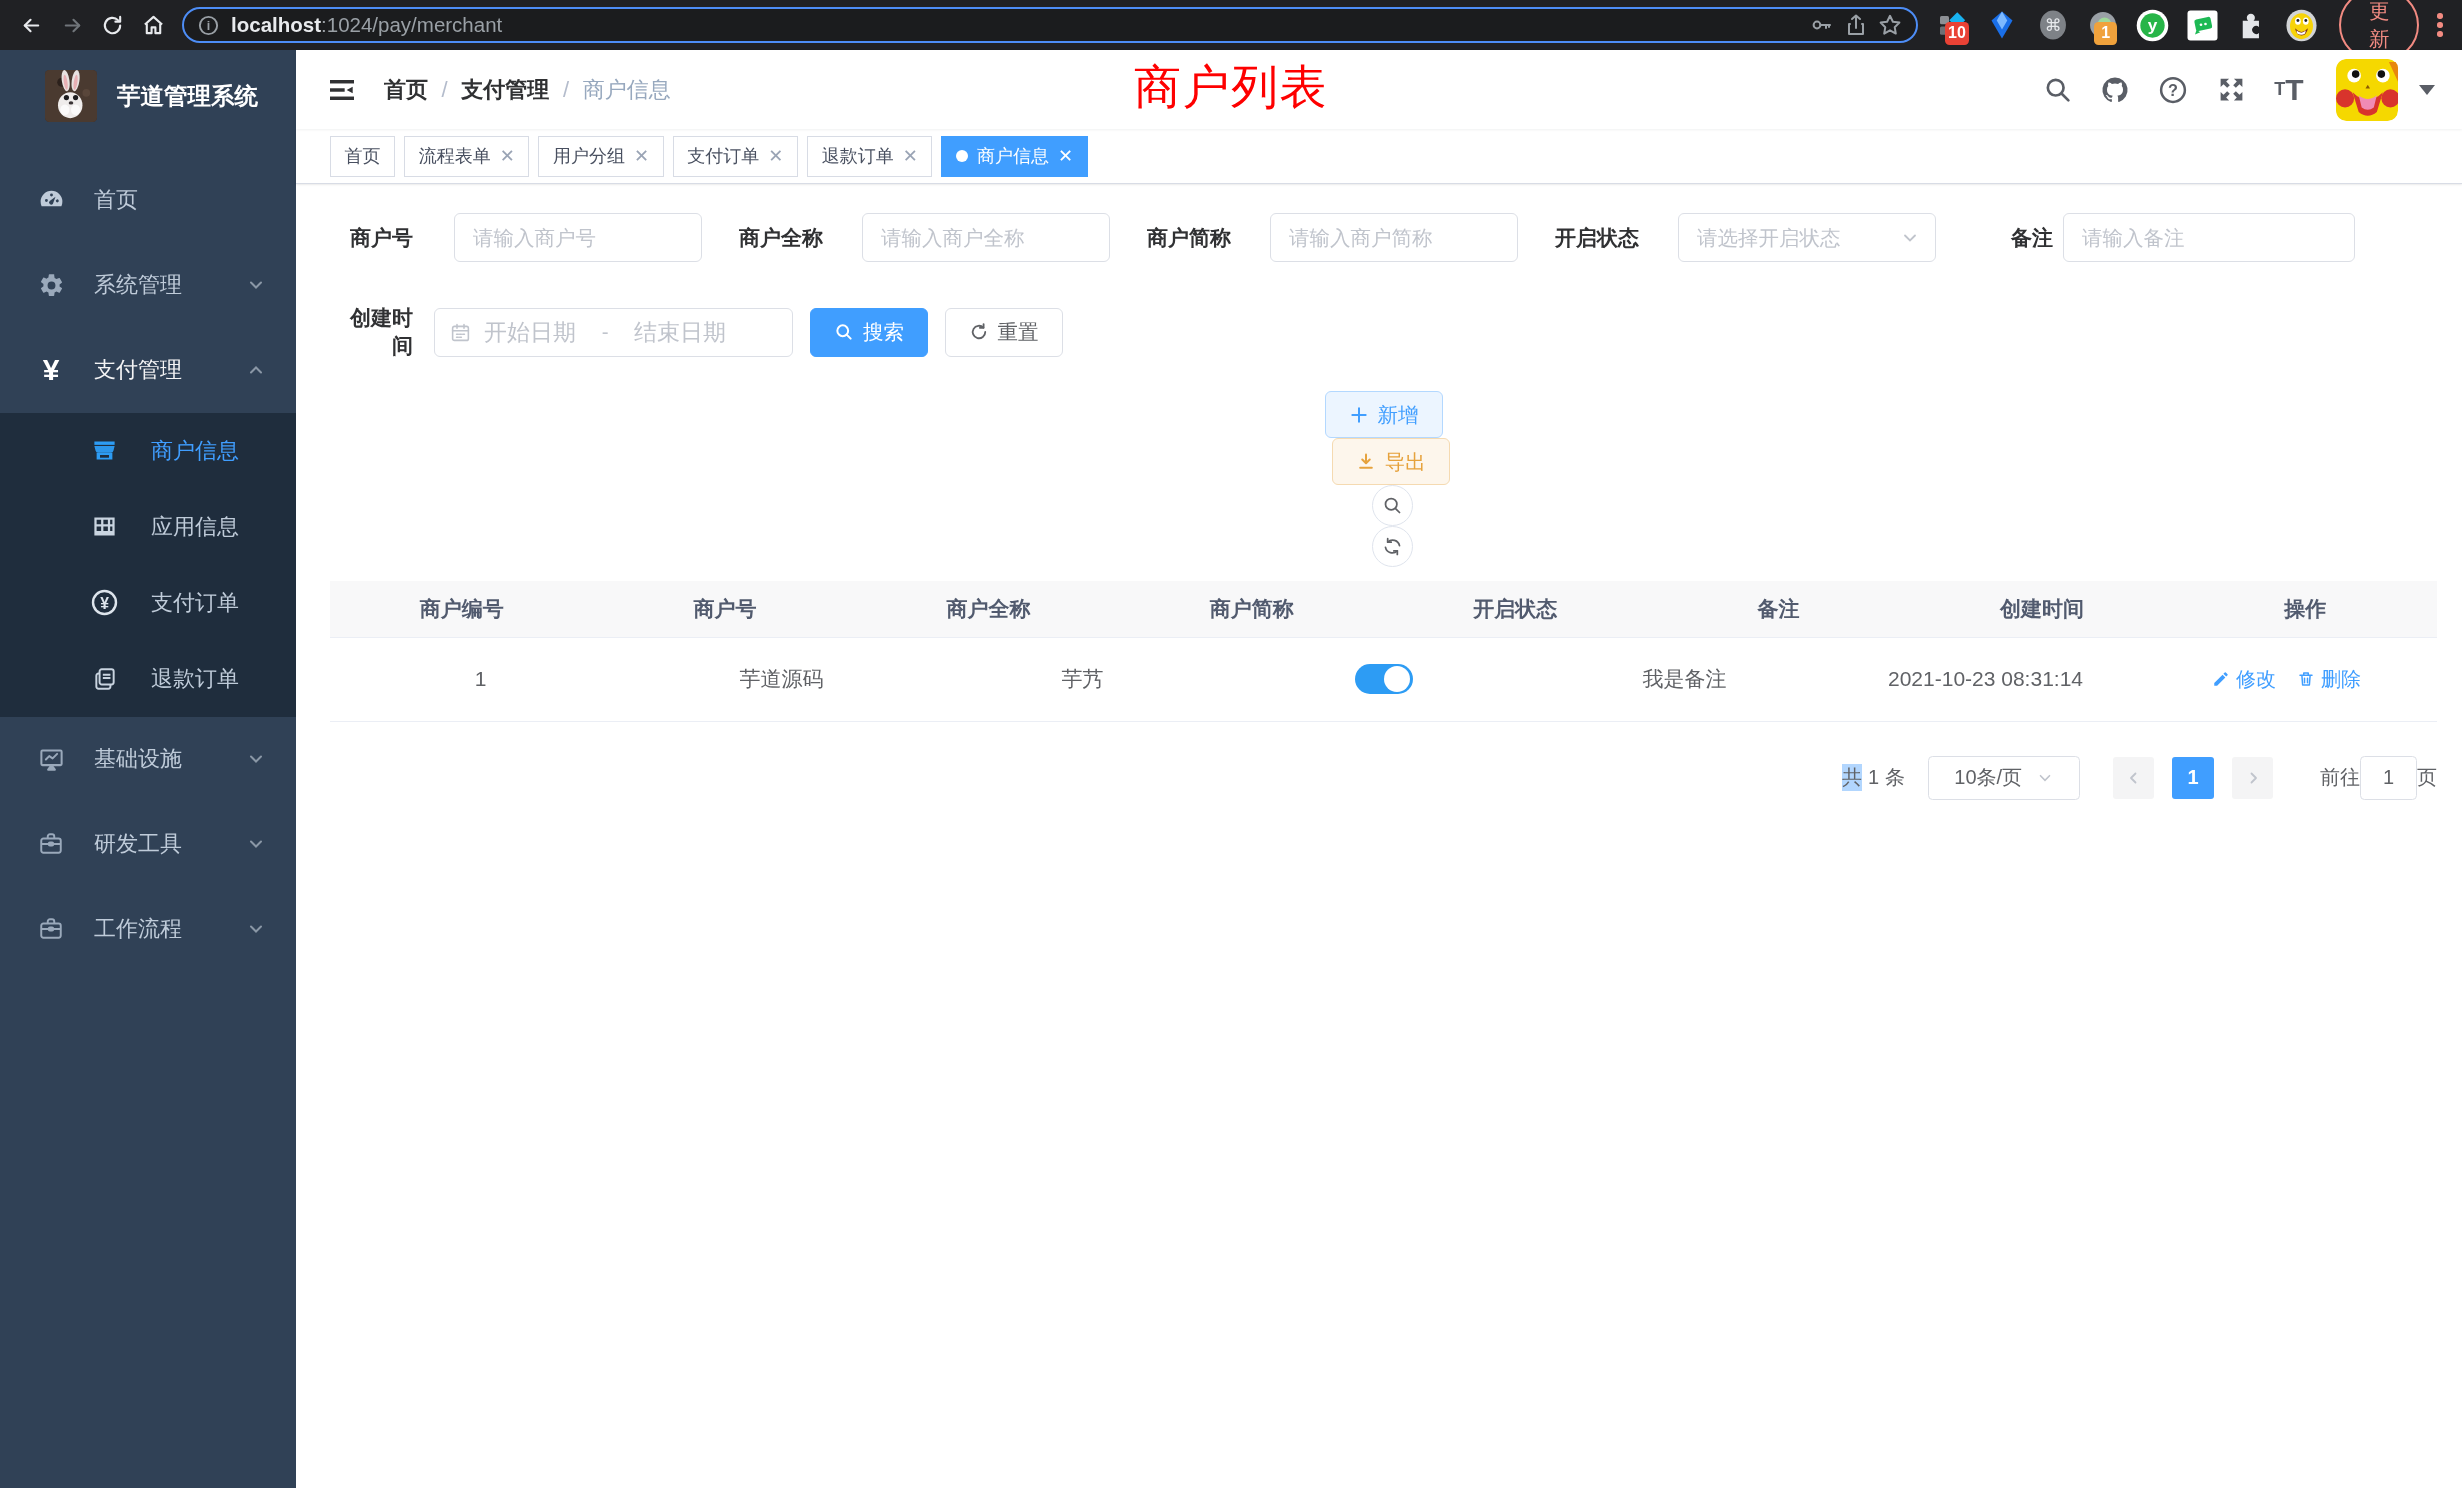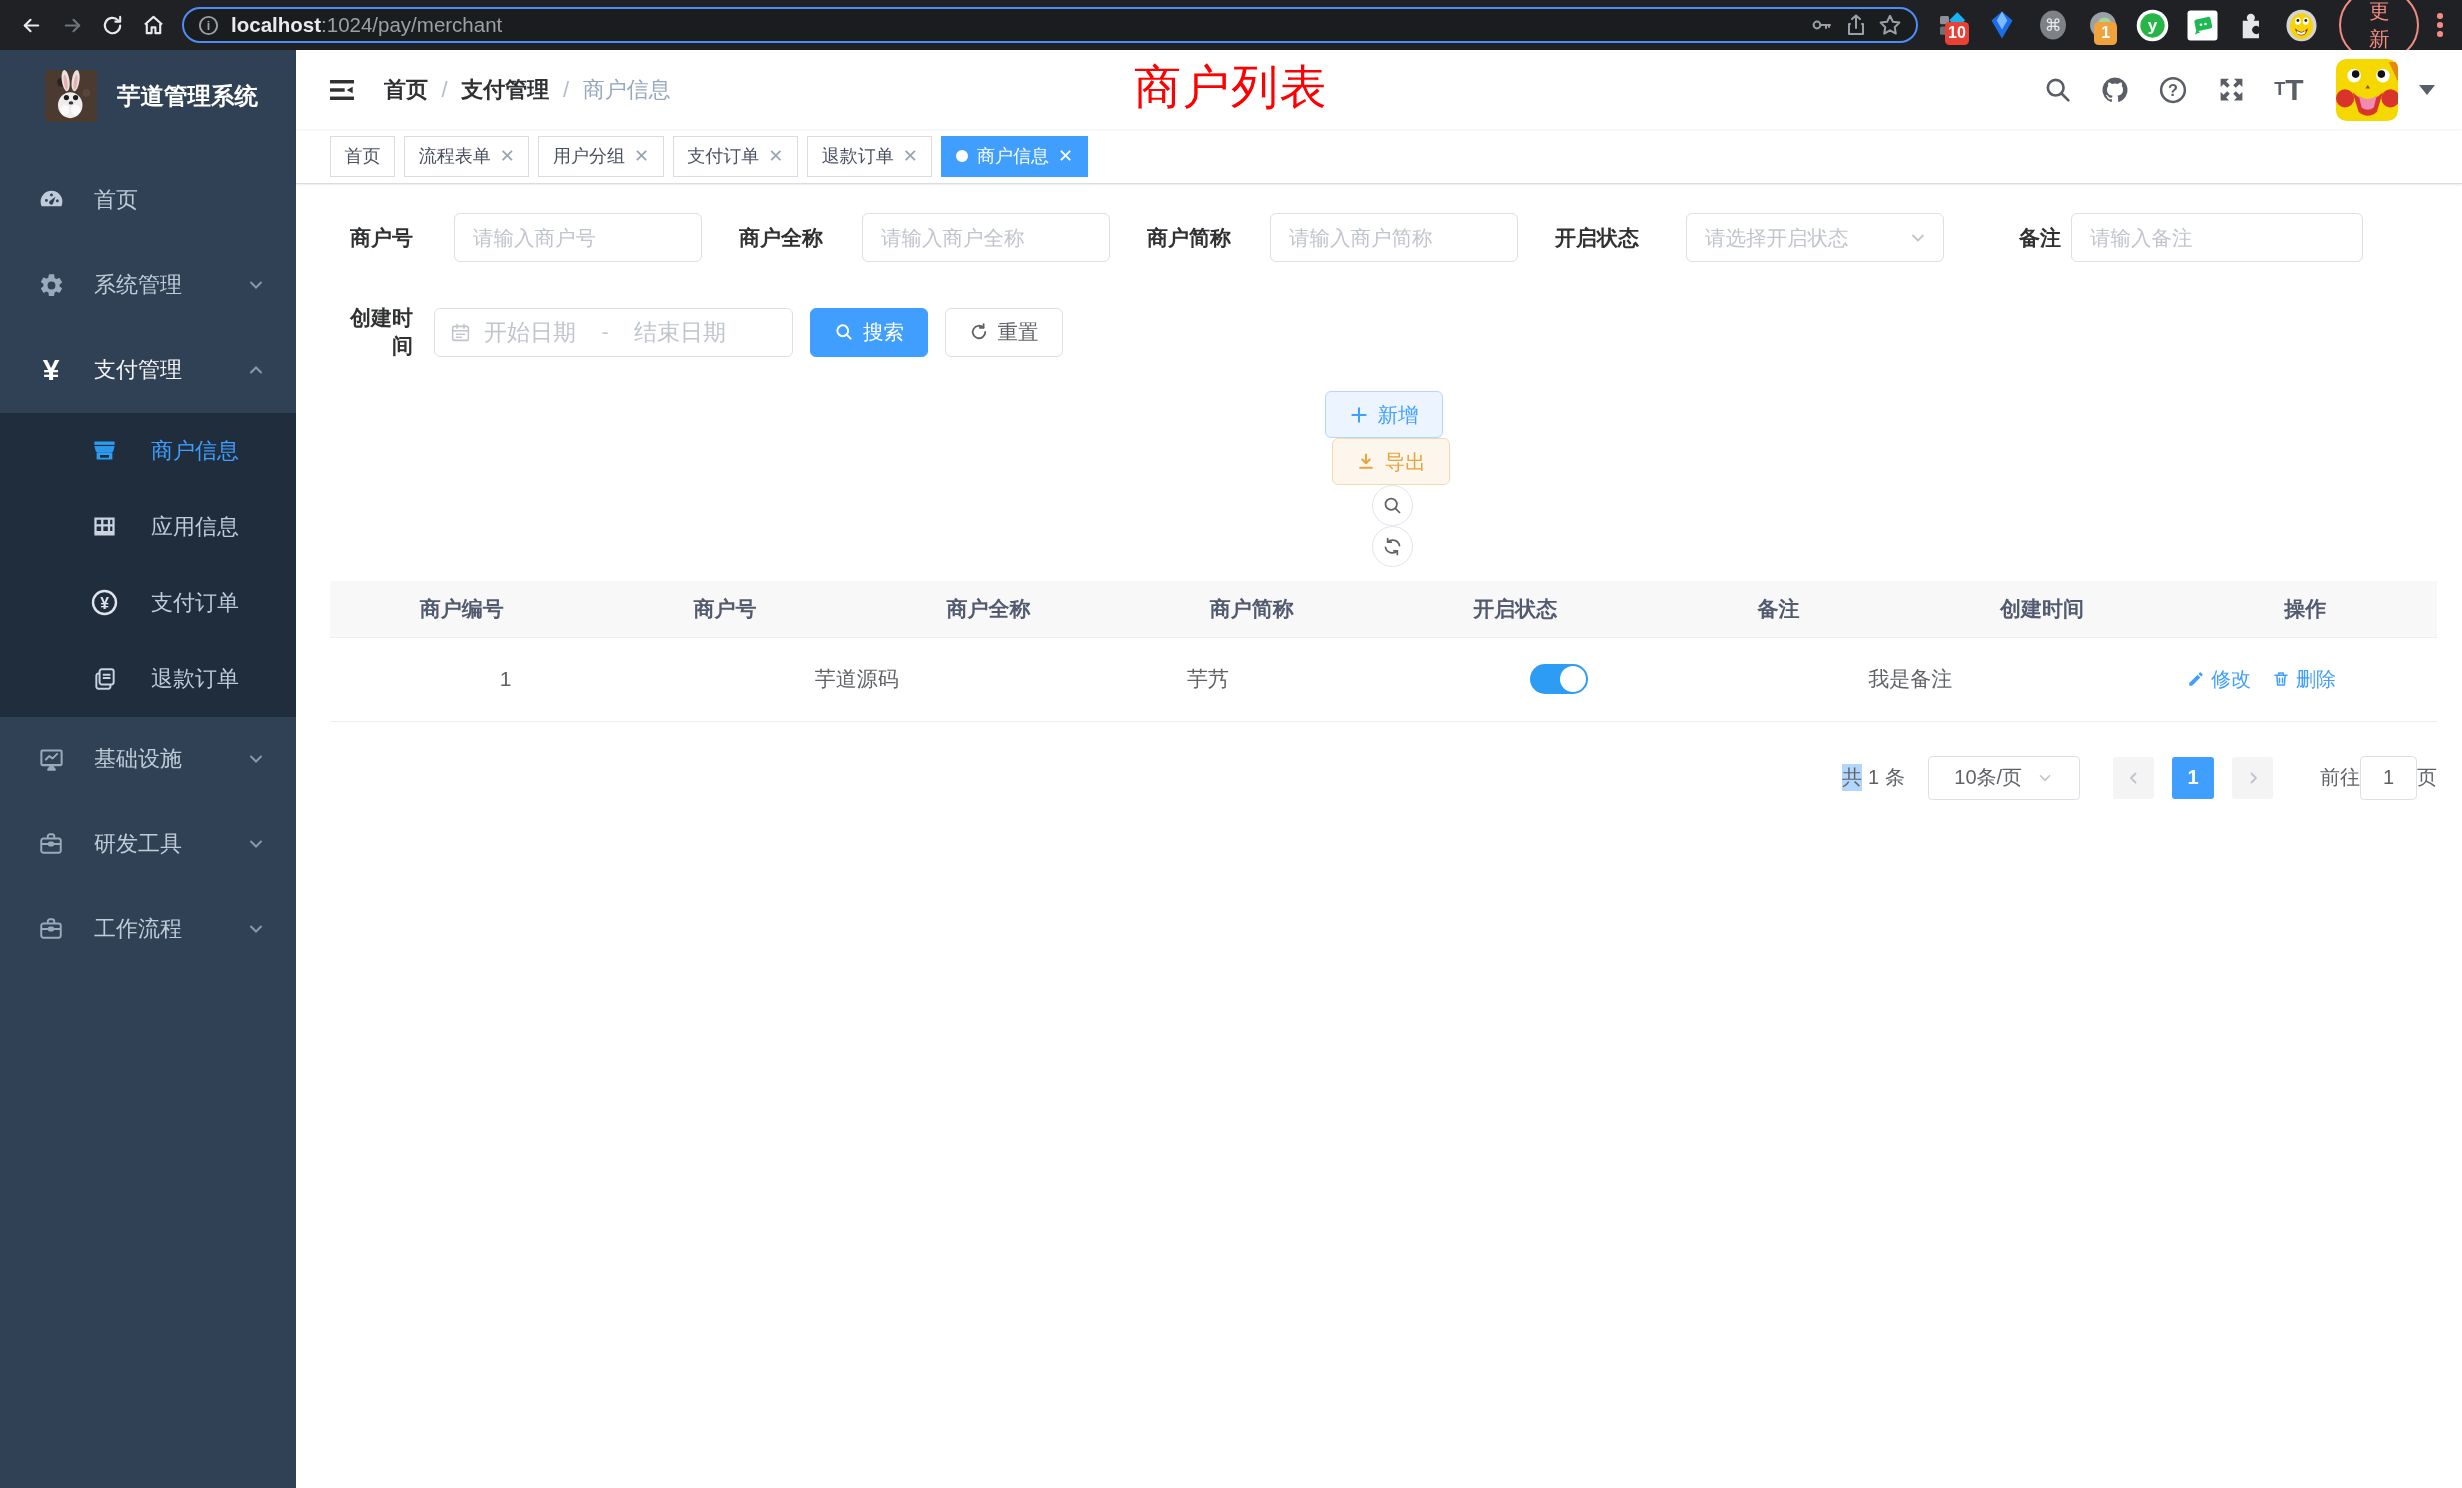--- a/index.html
+++ b/index.html
@@ -90,21 +90,21 @@
   .frow2 { margin-top:42px; }
   .fl { font-size:21px; color:#303133; font-weight:600; text-align:right; flex:0 0 auto; }
   .fl-w110 { width:83px; margin-right:41px; }
   .fl-auto { margin-right:39px; }
   .gap49 { margin-left:37px; }
   .gap99 { margin-left:75px; }
   .inp { height:49px; border:0.8px solid #dcdfe6; border-radius:6px; font-size:20.5px;
     color:#606266; padding:0 18px; font-family:inherit; background:#fff; width:248px; }
   .inp::placeholder { color:#c0c4cc; }
   .select-box { width:258px; height:49px; border:0.8px solid #dcdfe6; border-radius:6px;
-    display:flex; align-items:center; padding:0 15px 0 18px; cursor:pointer;margin-left:8px; }
+    display:flex; align-items:center; padding:0 15px 0 18px; cursor:pointer; }
   .select-box .ph { color:#c0c4cc; font-size:20.5px; flex:1; }
   .inp-remark { width:292px; margin-left:10px; }
   .date-range { width:359px; height:49px; border:0.8px solid #dcdfe6; border-radius:6px;
     display:flex; align-items:center; padding:0 15px; gap:13.6px; }
   .date-range .ph { color:#c0c4cc; font-size:23px; }
   .date-range .sep { color:#c0c4cc; font-size:20.5px; margin:0 12px; }
   .btn { height:49px; border-radius:6px; font-size:20.5px; display:inline-flex;
     align-items:center; justify-content:center; gap:9px; cursor:pointer;
     font-family:inherit; border:0.8px solid transparent; padding:0 23px; }
   .btn-primary { background:#409eff; border-color:#409eff; color:#fff; margin-left:17.4px; }
@@ -604,20 +604,21 @@
           <div class="trow tbody">
             <div>1</div>
             <div>芋道源码</div>
             <div>芋艿</div>
             <div>
               <span class="switch">
                   <span class="knob"></span>
                 </span>
             </div>
             <div>我是备注</div>
+            <div>2021-10-23 08:31:14</div>
             <div>
               <span class="link">
                 <svg width="18" height="18" viewBox="0 0 24 24" fill="#409eff">
                     <path d="M3 17.2V21h3.8L17.8 9.9l-3.7-3.7L3 17.2zM20.7 7a1 1 0 0 0 0-1.4l-2.3-2.3a1 1 0 0 0-1.4 0l-1.8 1.8 3.7 3.7L20.7 7z"></path>
                   </svg>
                 <span>修改</span>
               </span>
               <span class="link">
                 <svg width="18" height="18" viewBox="0 0 24 24" fill="none" stroke="#409eff" stroke-width="2" stroke-linecap="round">
                     <path d="M4 7h16M9 7V4h6v3M6.5 7l1 13h9l1-13" stroke-linejoin="round"></path>

